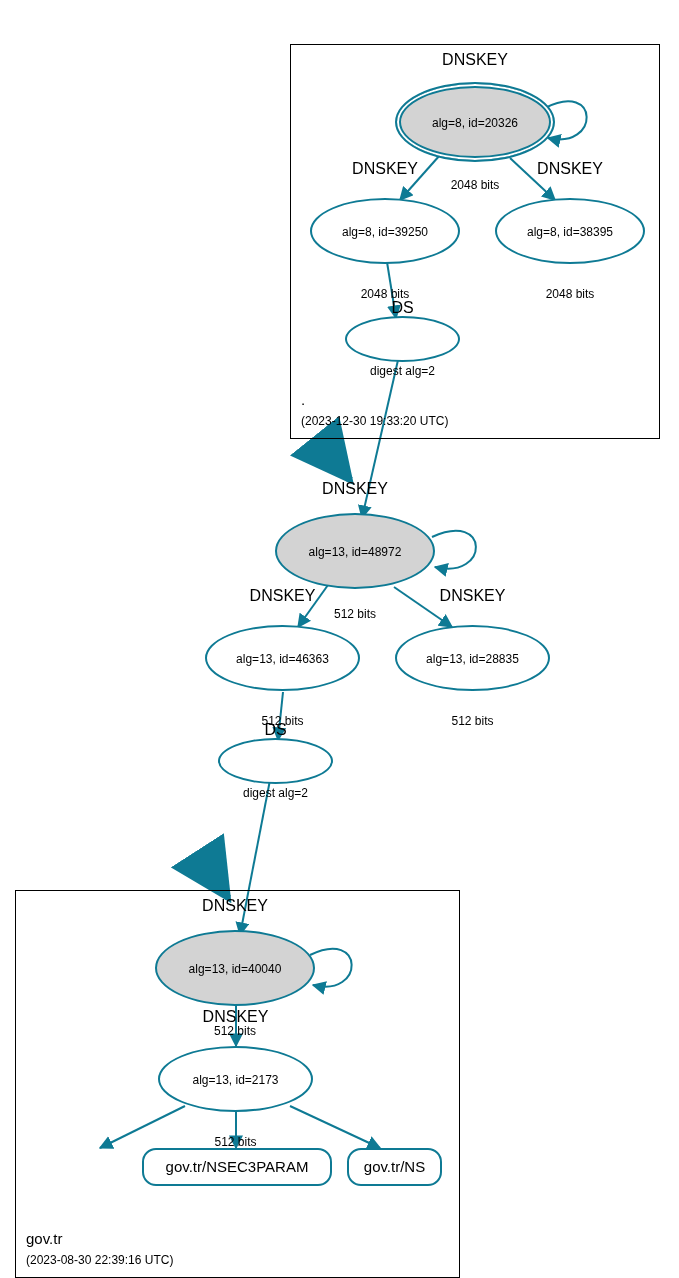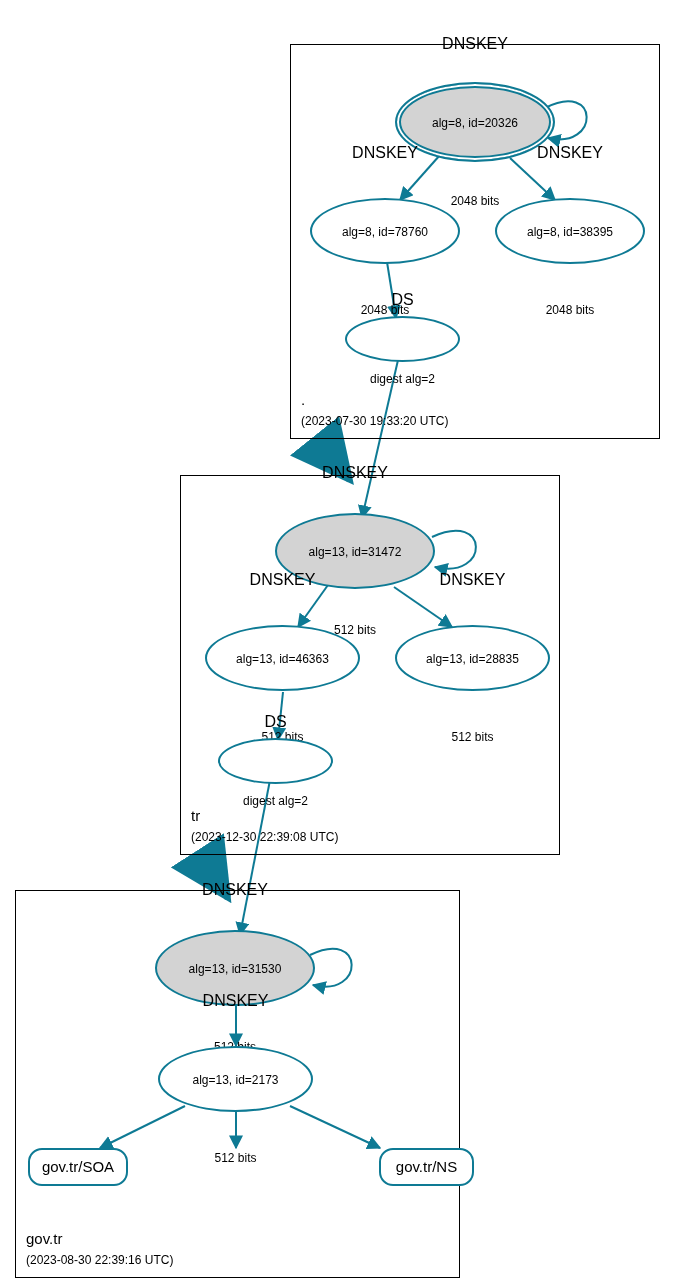--- a/index.html
+++ b/index.html
@@ -40,21 +40,20 @@
     display: flex;
     flex-direction: column;
     align-items: center;
     justify-content: center;
     text-align: center;
     background: #ffffff;
     line-height: 1.15;
   }
   .node.ellipse {
     border-radius: 50%;
-    gap: 16px;
   }
   .node.double {
     box-shadow: 0 0 0 2px #ffffff inset, 0 0 0 4px #0e7a94 inset;
   }
   .node.grey {
     background: #d3d3d3;
   }
   .node.rrect {
     border-radius: 14px;
   }
@@ -119,54 +118,50 @@
 
     <path d="M185,1106 L100,1148" fill="none" stroke="#0e7a94" stroke-width="2" marker-end="url(#ah)"></path>
 
     <path d="M236,1112 L236,1148" fill="none" stroke="#0e7a94" stroke-width="2" marker-end="url(#ah)"></path>
 
     <path d="M290,1106 L380,1148" fill="none" stroke="#0e7a94" stroke-width="2" marker-end="url(#ah)"></path>
   </svg>
 
   <div class="zone" style="left:290px; top:44px; width:370px; height:395px;">
     <div class="zone-label" style="bottom:30px;">.</div>
-    <div class="zone-ts" style="bottom:10px;">(2023-07-30 19:33:20 UTC)</div>
+    <div class="zone-ts" style="bottom:10px;">(2023-12-30 19:33:20 UTC)</div>
   </div>
 
   <div class="node ellipse double grey" style="left:395px; top:82px; width:160px; height:80px;">
     <div class="t1">DNSKEY</div>
     <div class="t2">alg=8, id=20326</div>
     <div class="t2">2048 bits</div>
   </div>
 
   <div class="node ellipse" style="left:310px; top:198px; width:150px; height:66px;">
     <div class="t1">DNSKEY</div>
-    <div class="t2">alg=8, id=78760</div>
+    <div class="t2">alg=8, id=39250</div>
     <div class="t2">2048 bits</div>
   </div>
 
   <div class="node ellipse" style="left:495px; top:198px; width:150px; height:66px;">
     <div class="t1">DNSKEY</div>
     <div class="t2">alg=8, id=38395</div>
     <div class="t2">2048 bits</div>
   </div>
 
   <div class="node ellipse" style="left:345px; top:316px; width:115px; height:46px;">
     <div class="t1">DS</div>
     <div class="t2">digest alg=2</div>
   </div>
 
-  <div class="zone" style="left:180px; top:475px; width:380px; height:380px;">
-    <div class="zone-label" style="bottom:30px;">tr</div>
-    <div class="zone-ts" style="bottom:10px;">(2023-12-30 22:39:08 UTC)</div>
-  </div>
 
   <div class="node ellipse grey" style="left:275px; top:513px; width:160px; height:76px;">
     <div class="t1">DNSKEY</div>
-    <div class="t2">alg=13, id=31472</div>
+    <div class="t2">alg=13, id=48972</div>
     <div class="t2">512 bits</div>
   </div>
 
   <div class="node ellipse" style="left:205px; top:625px; width:155px; height:66px;">
     <div class="t1">DNSKEY</div>
     <div class="t2">alg=13, id=46363</div>
     <div class="t2">512 bits</div>
   </div>
 
   <div class="node ellipse" style="left:395px; top:625px; width:155px; height:66px;">
@@ -180,30 +175,30 @@
     <div class="t2">digest alg=2</div>
   </div>
 
   <div class="zone" style="left:15px; top:890px; width:445px; height:388px;">
     <div class="zone-label" style="bottom:30px;">gov.tr</div>
     <div class="zone-ts" style="bottom:10px;">(2023-08-30 22:39:16 UTC)</div>
   </div>
 
   <div class="node ellipse grey" style="left:155px; top:930px; width:160px; height:76px;">
     <div class="t1">DNSKEY</div>
-    <div class="t2">alg=13, id=31530</div>
+    <div class="t2">alg=13, id=40040</div>
     <div class="t2">512 bits</div>
   </div>
 
   <div class="node ellipse" style="left:158px; top:1046px; width:155px; height:66px;">
     <div class="t1">DNSKEY</div>
     <div class="t2">alg=13, id=2173</div>
     <div class="t2">512 bits</div>
   </div>
 
-  <div class="node rrect" style="left:28px; top:1148px; width:100px; height:38px;">
-    <div class="t1" style="font-size:15px;">gov.tr/SOA</div>
-  </div>
-  <div class="node rrect" style="left:347px; top:1148px; width:95px; height:38px;margin-left:32px;">
+  <div class="node rrect" style="left:142px; top:1148px; width:190px; height:38px;">
+    <div class="t1" style="font-size:15px;">gov.tr/NSEC3PARAM</div>
+  </div>
+  <div class="node rrect" style="left:347px; top:1148px; width:95px; height:38px;">
     <div class="t1" style="font-size:15px;">gov.tr/NS</div>
   </div>
 
 </div>
 
 </body></html>

